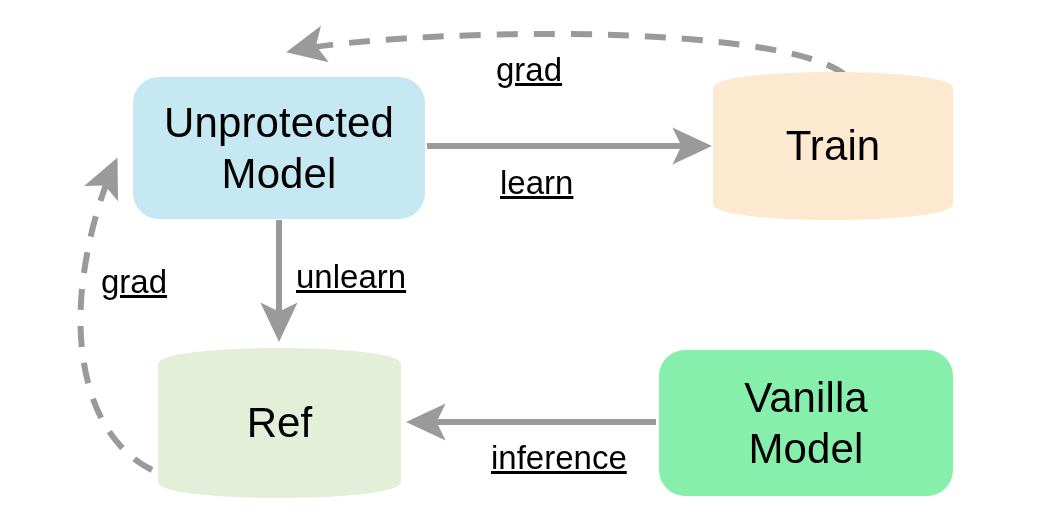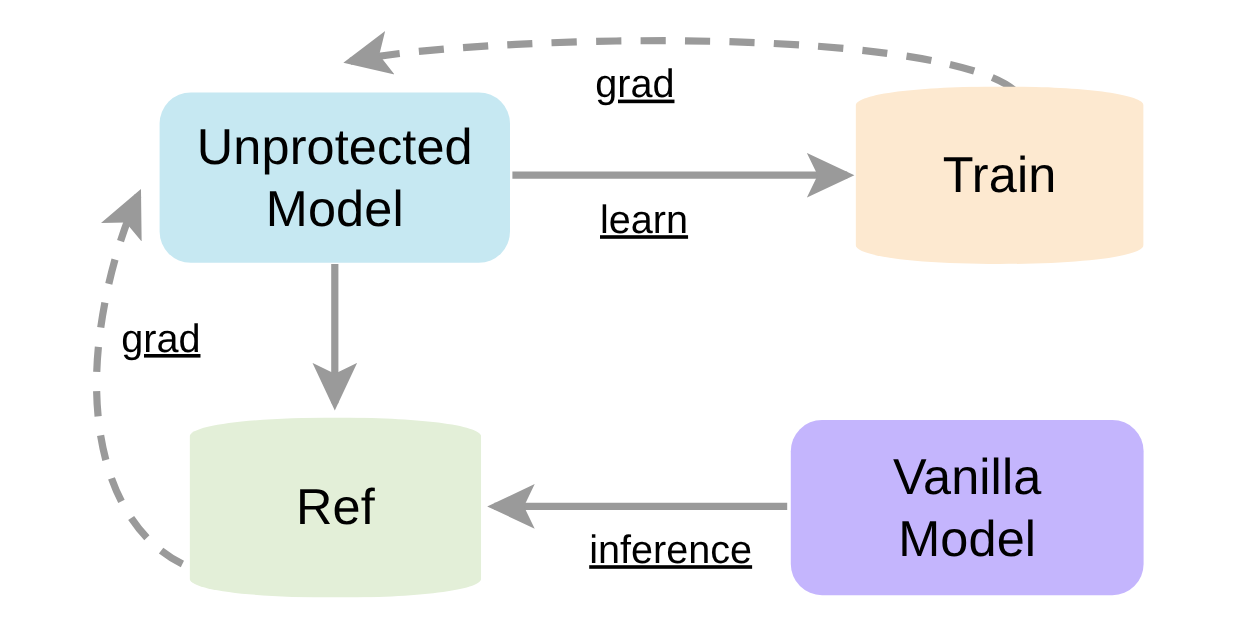--- a/index.html
+++ b/index.html
@@ -106,27 +106,28 @@
   </div>
 
   <div class="node cylinder" style="left:713px; top:72px; width:240px; height:148px;">
     <svg class="cyl-shape" viewBox="0 0 240 148" preserveAspectRatio="none" xmlns="http://www.w3.org/2000/svg">
       <path d="M 0,16 C 0,6 54,0 120,0 C 186,0 240,6 240,16
                L 240,132 C 240,142 186,148 120,148 C 54,148 0,142 0,132 Z" fill="#fde9d0"></path>
     </svg>
     <span class="node-label">Train</span>
   </div>
 
-  <div class="node rounded" style="left:659px; top:350px; width:294px; height:146px; background:#c4b5fd;">
+  <div class="node rounded" style="left:659px; top:350px; width:294px; height:146px; background:#86efac;">
     <span class="node-label">Vanilla
 Model</span>
   </div>
 
   <div class="edge-label" style="left:496px; top:52px;">grad</div>
 
   <div class="edge-label" style="left:500px; top:165px;">learn</div>
 
+  <div class="edge-label" style="left:296px; top:259px;">unlearn</div>
 
   <div class="edge-label" style="left:101px; top:264px;">grad</div>
 
   <div class="edge-label" style="left:443px; top:440px;margin-left:48px;">inference</div>
 
 </div>
 
 </body></html>

